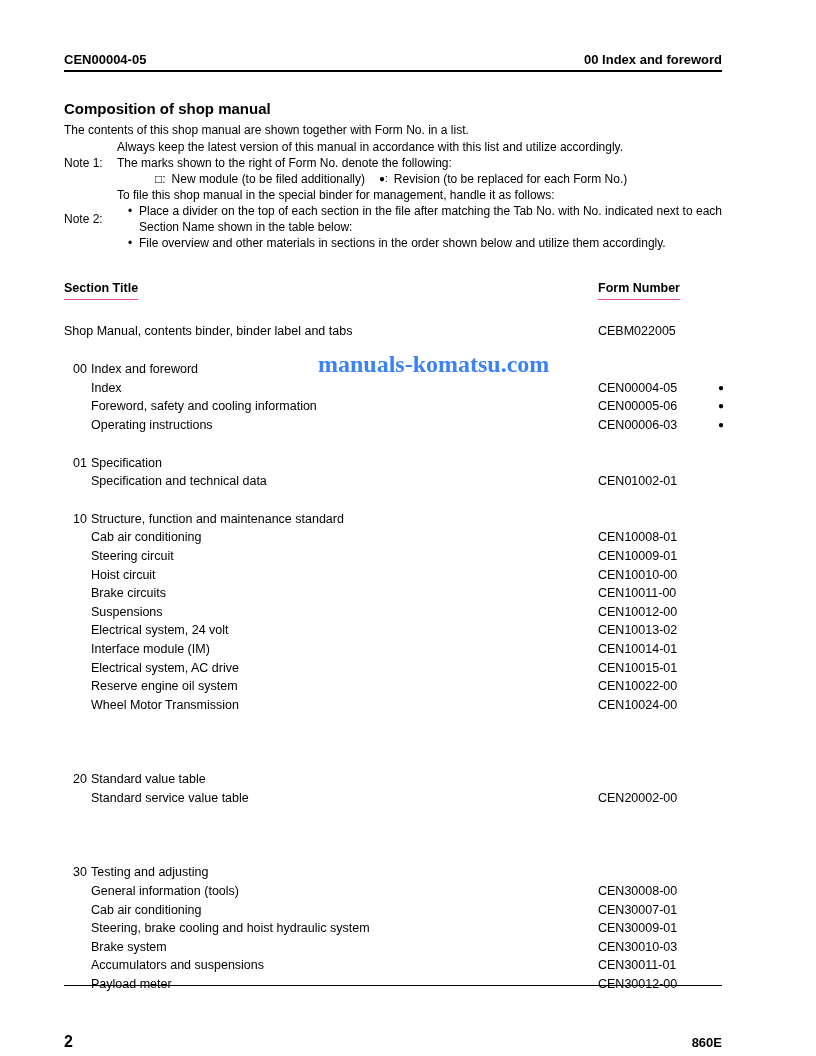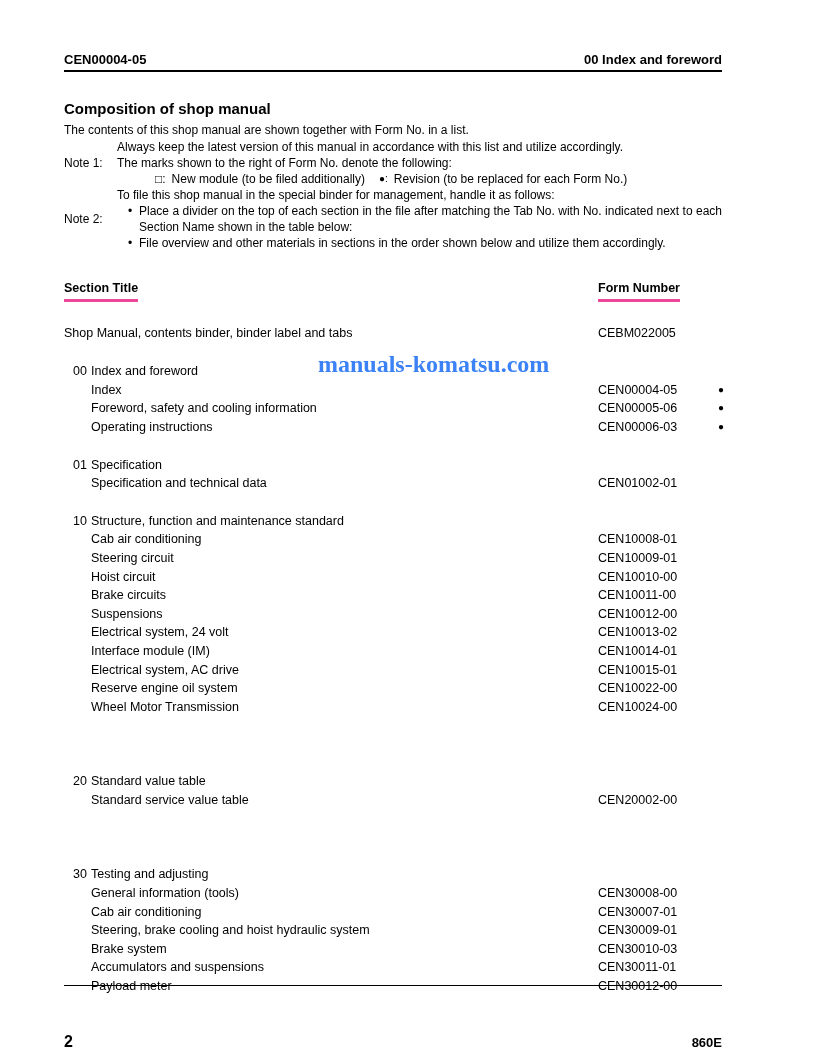--- a/index.html
+++ b/index.html
@@ -32,21 +32,21 @@
   .legend-sym { margin-right: 6px; }
   .legend-dot .legend-sym { font-size: 10px; line-height: 16px; }
   .bullet-row { display: flex; padding-left: 11px; }
   .bullet-dot { flex: 0 0 11px; width: 11px; }
   .bullet-text { flex: 1; text-align: justify; }
 
   
   .listing { top: 279px; font-size: 12.5px; }
   .row { display: grid; grid-template-columns: 534px 102px 1fr; line-height: 18.6px; }
   .col-head { font-weight: bold; }
-  .col-head .hd { display: inline-block; border-bottom: 3px solid #ec4899; padding-bottom: 1px; }
+  .col-head .hd { display: inline-block; border-bottom: 1px solid #ec4899; padding-bottom: 1px; }
   .intro-row { margin-top: 22px; }
   .section-table-body { margin-top: 20px; }
   .section-block { margin-top: 19px; }
   .section-block:first-of-type { margin-top: 0; }
   .section-block:nth-of-type(4), .section-block:nth-of-type(5) { margin-top: 56px; }
   .cell-title.sec { padding-left: 9px; }
   .sec-num { display: inline-block; width: 18px; }
   .cell-title.indent { padding-left: 27px; }
   .cell-mark { font-size: 10px; padding-left: 18px; }
 

